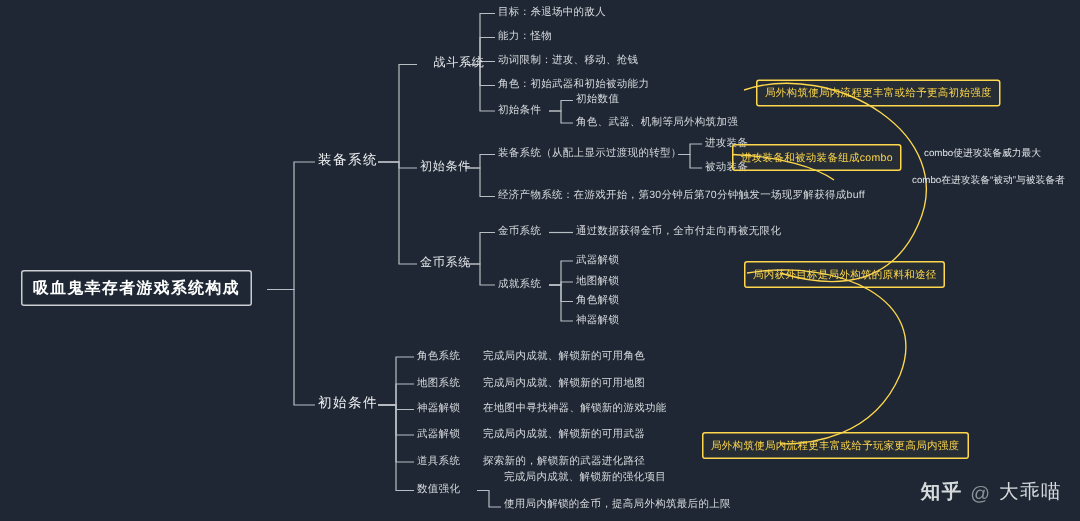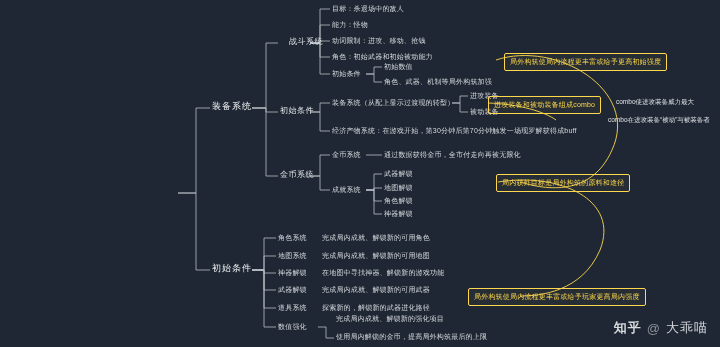--- a/index.html
+++ b/index.html
@@ -117,20 +117,21 @@
     <path d="M252 270 L264 270 L264 290 L276 290" stroke="#b9bec4" stroke-width="0.8" fill="none"></path>
     <path d="M252 270 L264 270 L264 308 L276 308" stroke="#b9bec4" stroke-width="0.8" fill="none"></path>
     <path d="M252 270 L264 270 L264 327 L276 327" stroke="#b9bec4" stroke-width="0.8" fill="none"></path>
     <path d="M318 327 L326 327 L326 338 L334 338" stroke="#b9bec4" stroke-width="0.8" fill="none"></path>
 
     <path d="M496 60 C556 40 640 90 612 150 C590 200 540 188 520 182" stroke="#ffd84d" stroke-width="0.9" fill="none"></path>
     <path d="M498 182 C560 172 620 200 600 250 C582 292 540 296 520 296" stroke="#ffd84d" stroke-width="0.9" fill="none"></path>
     <path d="M488 103 C520 104 545 112 556 120" stroke="#ffd84d" stroke-width="0.9" fill="none"></path>
   </svg>
 
+  <div class="node lvl1" style="left:14px;top:180px;">吸血鬼幸存者游戏系统构成</div>
 
   <div class="node lvl2" style="left:212px;top:101px;">装备系统</div>
   <div class="node lvl2" style="left:212px;top:263px;">初始条件</div>
 
   <div class="node lvl3" style="left:289px;top:37px;">战斗系统</div>
   <div class="node lvl3" style="left:280px;top:106px;">初始条件</div>
   <div class="node lvl3" style="left:280px;top:170px;">金币系统</div>
 
   <div class="node lvl4" style="left:332px;top:5px;">目标：杀退场中的敌人</div>
   <div class="node lvl4" style="left:332px;top:21px;">能力：怪物</div>

